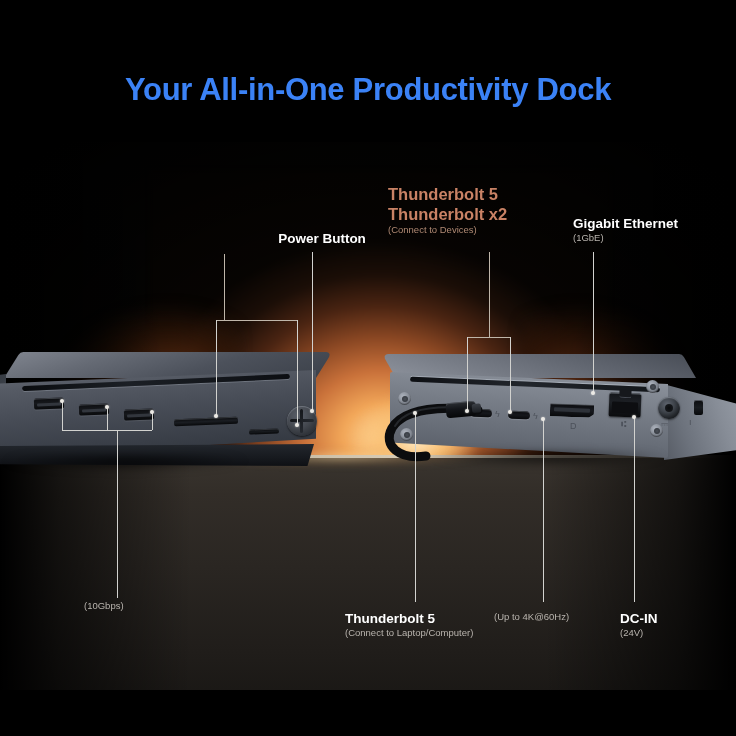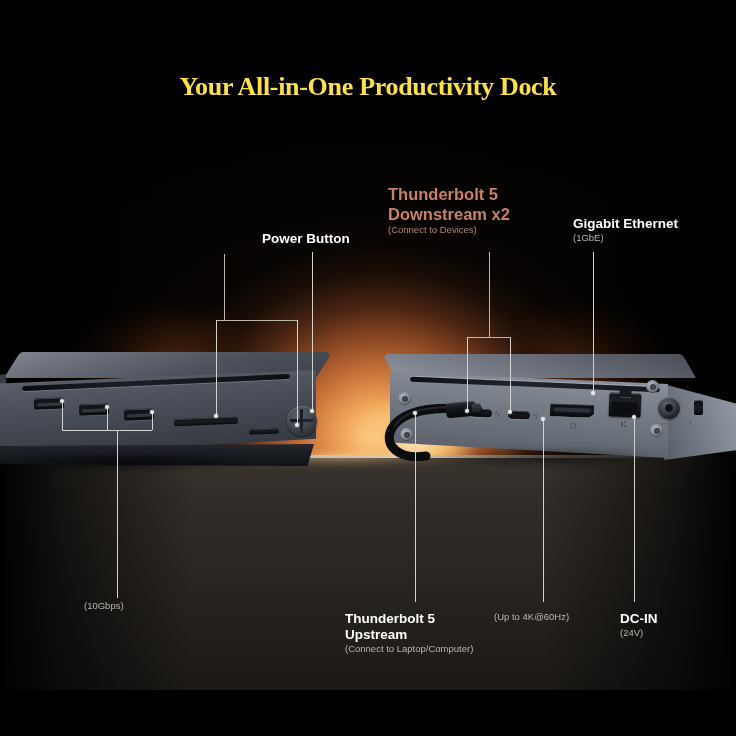--- a/index.html
+++ b/index.html
@@ -35,22 +35,22 @@
   .desk-glowband{position:absolute;left:170px;top:448px;width:380px;height:22px;
     background:radial-gradient(ellipse 50% 60% at 45% 40%, rgba(255,226,170,.55) 0%, rgba(220,150,80,.18) 45%, rgba(0,0,0,0) 80%);filter:blur(3px);}
   .desk-fade{position:absolute;left:0;top:455px;width:736px;height:281px;
     background:linear-gradient(90deg,#000 0%, rgba(0,0,0,.6) 8%, rgba(0,0,0,0) 26%, rgba(0,0,0,0) 74%, rgba(0,0,0,.6) 92%, #000 100%);}
 
   .topband{position:absolute;left:0;top:0;width:736px;height:142px;background:#000;}
   .botband{position:absolute;left:0;top:690px;width:736px;height:46px;background:#000;}
 
   
   .title{position:absolute;left:0;top:72px;width:736px;text-align:center;
-    font-size:26px;font-weight:700;color:#fde047;letter-spacing:-.3px;
-    font-family:Liberation Serif, serif;}
+    font-size:31px;font-weight:700;color:#3b82f6;letter-spacing:-.3px;
+    font-family:Liberation Sans, sans-serif;}
 
   
   .dock{position:absolute;}
   
   #dockL{left:-18px;top:352px;width:352px;height:122px;}
   .L-top{position:absolute;left:22px;top:0;width:312px;height:26px;
     background:linear-gradient(160deg,#7d828c 0%, #656a74 28%, #4c515b 62%, #3d424b 100%);
     transform:skewX(-32deg);transform-origin:left bottom;border-radius:3px 6px 0 0;}
   .L-face{position:absolute;left:4px;top:18px;width:330px;height:88px;
     background:linear-gradient(175deg,#6a6f79 0%, #565b65 18%, #474c56 45%, #3a3f48 72%, #2d323a 100%);
@@ -148,21 +148,21 @@
   .dot{position:absolute;width:4px;height:4px;border-radius:50%;background:#eceae5;
     box-shadow:0 0 2px rgba(255,255,255,.6);}
   .ln-warm{background:#bfb6aa;}
 
   
   .cal{position:absolute;color:#fff;}
   .cal .t{font-size:13.5px;font-weight:700;line-height:16px;white-space:nowrap;}
   .cal .s{font-size:9.5px;font-weight:400;line-height:12px;color:#b9b4ae;white-space:nowrap;}
   .cal.tb .t{font-size:16.5px;line-height:20px;}
   .cal.tb .s{color:#b08a74;}
-  .lft{text-align:left;} .rgt{text-align:right;} .ctr{}
+  .lft{text-align:left;} .rgt{text-align:right;} .ctr{text-align:center;}
 </style>
 </head>
 <body>
 
 <div id="stage">
 
   <div class="scene">
     <div class="glow-main"></div>
     <div class="glow-left"></div>
     <div class="glow-right"></div>
@@ -282,36 +282,35 @@
   <div class="ln v" style="left:634px; top:418px; height:184px;"></div>
   <div class="dot" style="left:632px; top:415px;"></div>
 
 
   <div class="cal ctr" style="left:262px; top:231px; width:120px;">
     <div class="t">Power Button</div>
   </div>
 
   <div class="cal tb lft" style="left:388px; top:184px; width:200px; color:#c98265;">
     <div class="t">Thunderbolt 5</div>
-    <div class="t">Downstream x2</div>
+    <div class="t">Thunderbolt x2</div>
     <div class="s">(Connect to Devices)</div>
   </div>
 
   <div class="cal lft" style="left:573px; top:216px; width:160px;">
     <div class="t">Gigabit Ethernet</div>
     <div class="s">(1GbE)</div>
   </div>
 
   <div class="cal lft" style="left:84px; top:600px; width:200px;">
     <div class="s">(10Gbps)</div>
   </div>
 
   <div class="cal lft" style="left:345px; top:611px; width:220px;">
     <div class="t">Thunderbolt 5</div>
-    <div class="t">Upstream</div>
     <div class="s">(Connect to Laptop/Computer)</div>
   </div>
 
   <div class="cal lft" style="left:494px; top:611px; width:140px;">
     <div class="s">(Up to 4K@60Hz)</div>
   </div>
 
   <div class="cal lft" style="left:620px; top:611px; width:110px;">
     <div class="t">DC-IN</div>
     <div class="s">(24V)</div>

